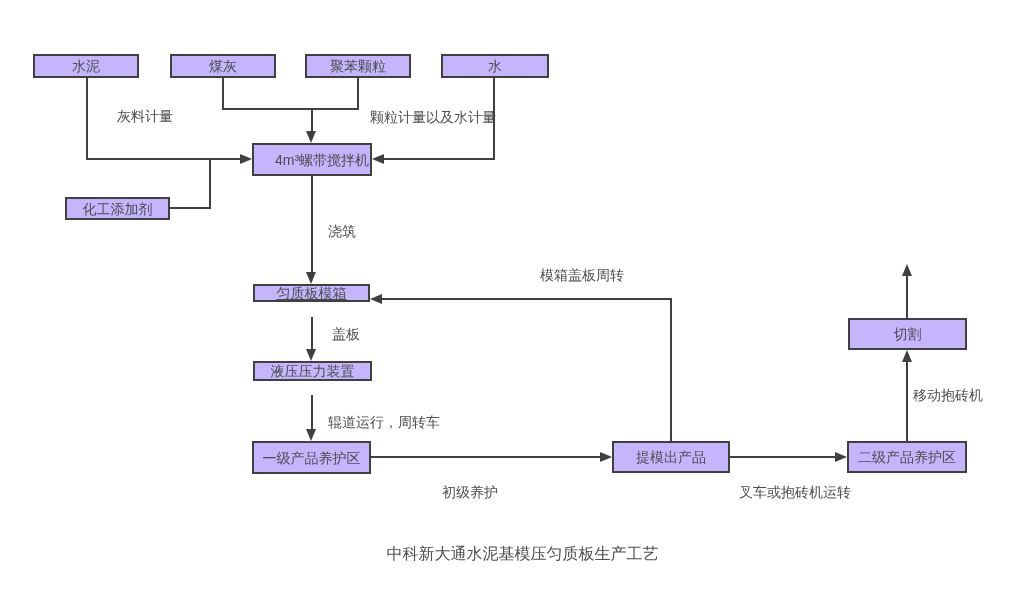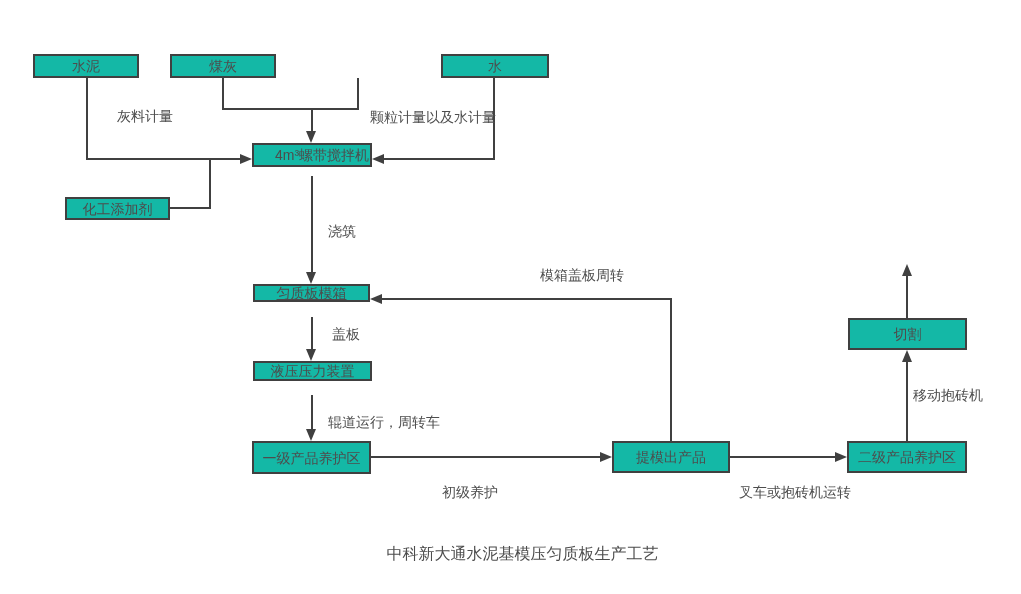--- a/index.html
+++ b/index.html
@@ -8,21 +8,21 @@
     width: 1021px;
     height: 594px;
     background: var(--bg, #ffffff);
     font-family: "Liberation Sans", sans-serif;
     overflow: hidden;
   }
   .node {
     position: absolute;
     box-sizing: border-box;
     border: 2px solid var(--line, #404040);
-    background: #14b8a6;
+    background: #c4b5fd;
     display: flex;
     align-items: center;
     justify-content: center;
     font-size: 14px;
     color: var(--text, #4a4a4a);
     white-space: nowrap;
     line-height: 1;
   }
   .hl { position: absolute; height: 2px; background: var(--line, #404040); }
   .vl { position: absolute; width: 2px;  background: var(--line, #404040); }
@@ -49,23 +49,24 @@
     padding-left: 24px;
   }
 </style>
 </head>
 <body>
 
 <div class="canvas" style="--line: #404040; --text: #4d4d4d; --bg: #ffffff;">
 
   <div class="node" style="left:33px;  top:54px;  width:106px; height:24px;">水泥</div>
   <div class="node" style="left:170px; top:54px;  width:106px; height:24px;">煤灰</div>
+  <div class="node" style="left:305px; top:54px;  width:106px; height:24px;">聚苯颗粒</div>
   <div class="node" style="left:441px; top:54px;  width:108px; height:24px;">水</div>
   <div class="node" style="left:65px;  top:197px; width:105px; height:23px;">化工添加剂</div>
-  <div class="node" style="left:252px; top:143px; width:120px; height:24px;padding-left:20px;">4m³螺带搅拌机</div>
+  <div class="node" style="left:252px; top:143px; width:120px; height:33px;padding-left:20px;">4m³螺带搅拌机</div>
   <div class="node" style="left:253px; top:284px; width:117px; height:18px;text-decoration:underline;">匀质板模箱</div>
   <div class="node" style="left:253px; top:361px; width:119px; height:20px;">液压压力装置</div>
   <div class="node" style="left:252px; top:441px; width:119px; height:33px;">一级产品养护区</div>
   <div class="node" style="left:612px; top:441px; width:118px; height:32px;">提模出产品</div>
   <div class="node" style="left:848px; top:318px; width:119px; height:32px;">切割</div>
   <div class="node" style="left:847px; top:441px; width:120px; height:32px;">二级产品养护区</div>
 
   <div class="vl" style="left:86px;  top:78px;  height:81px;"></div>
   <div class="hl" style="left:86px;  top:158px; width:154px;"></div>
   <div class="ar right" style="left:240px; top:154px;"></div>

